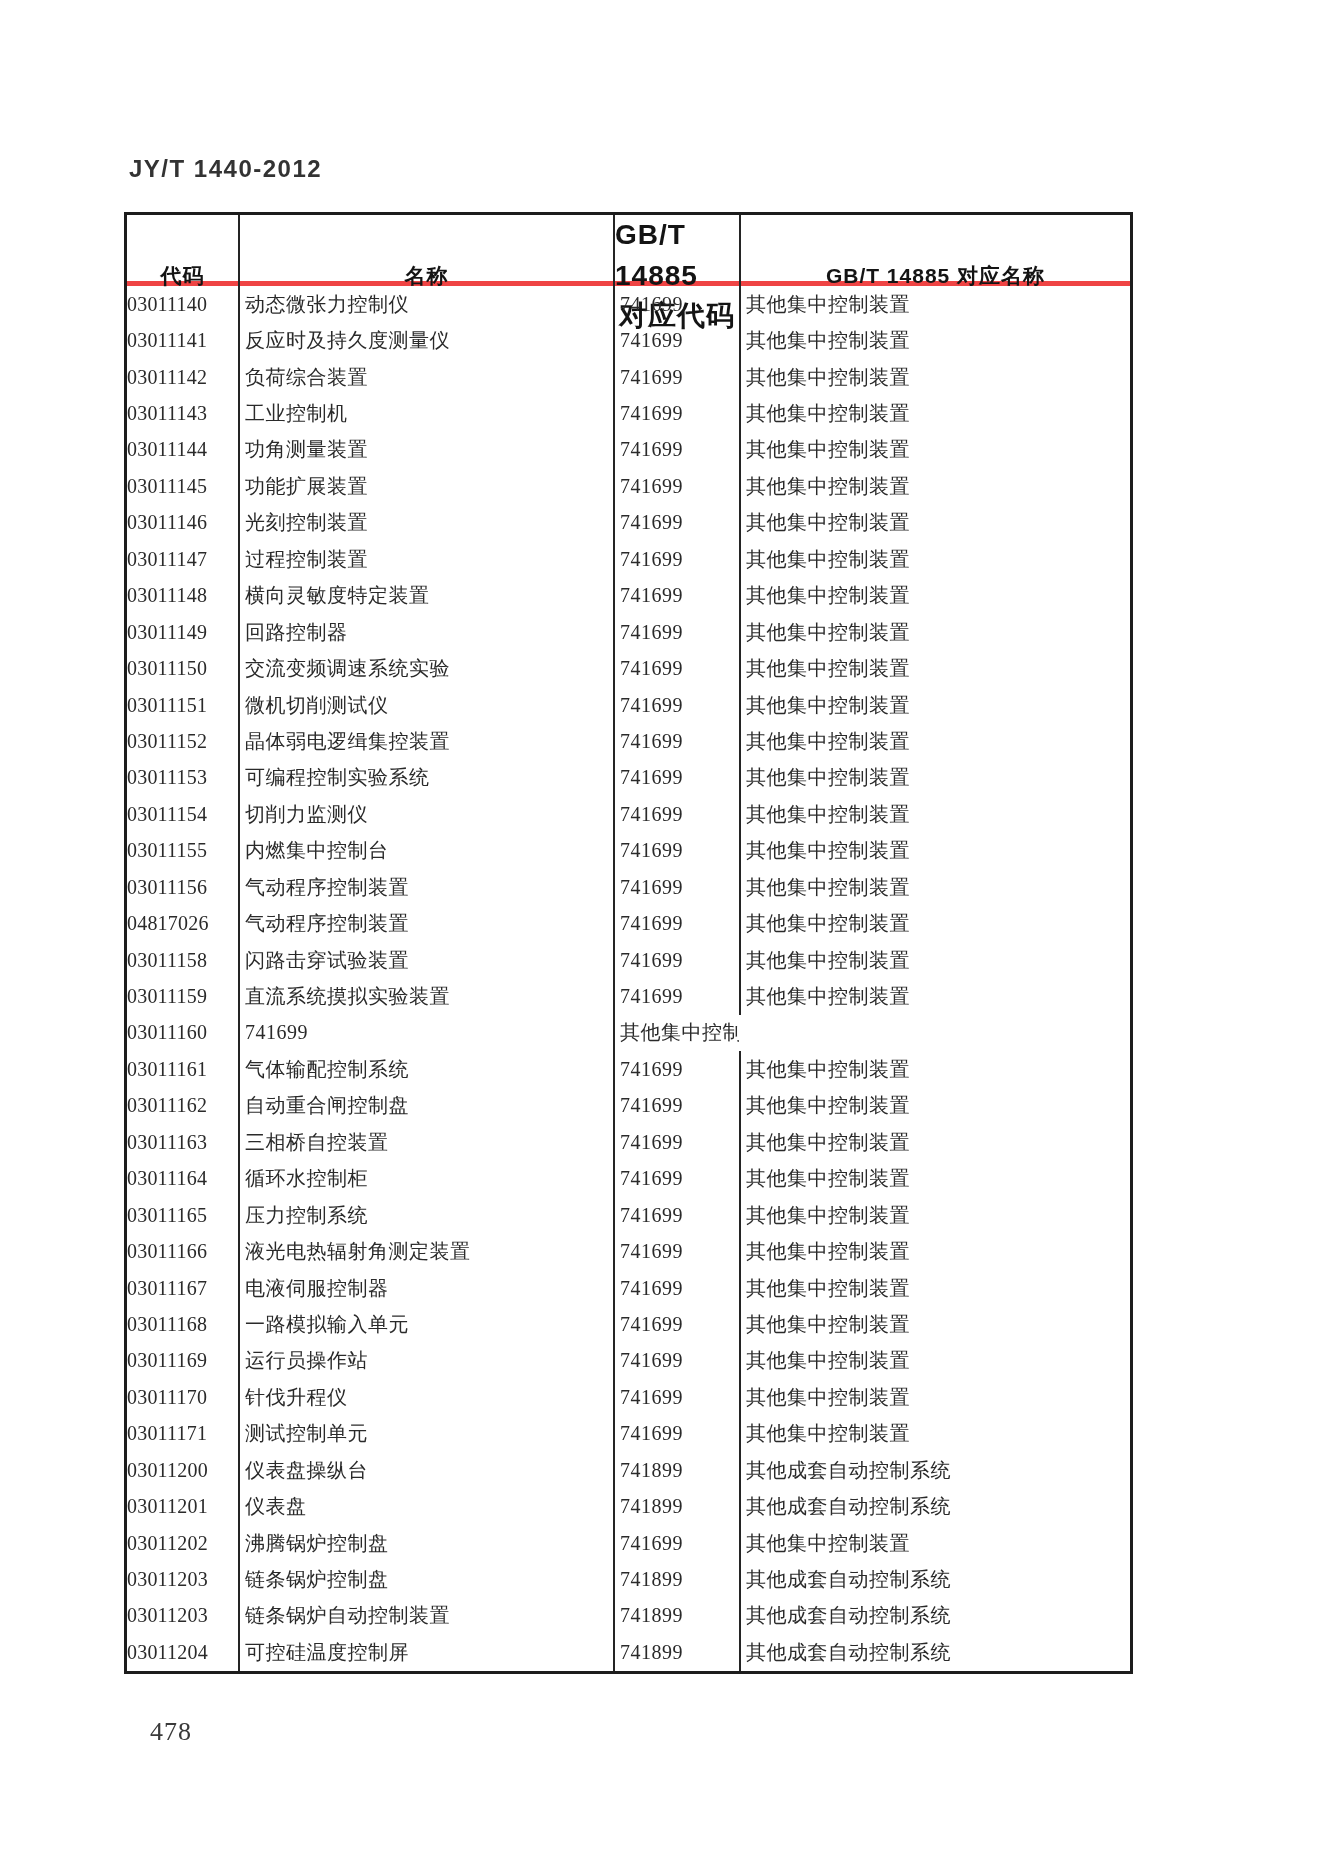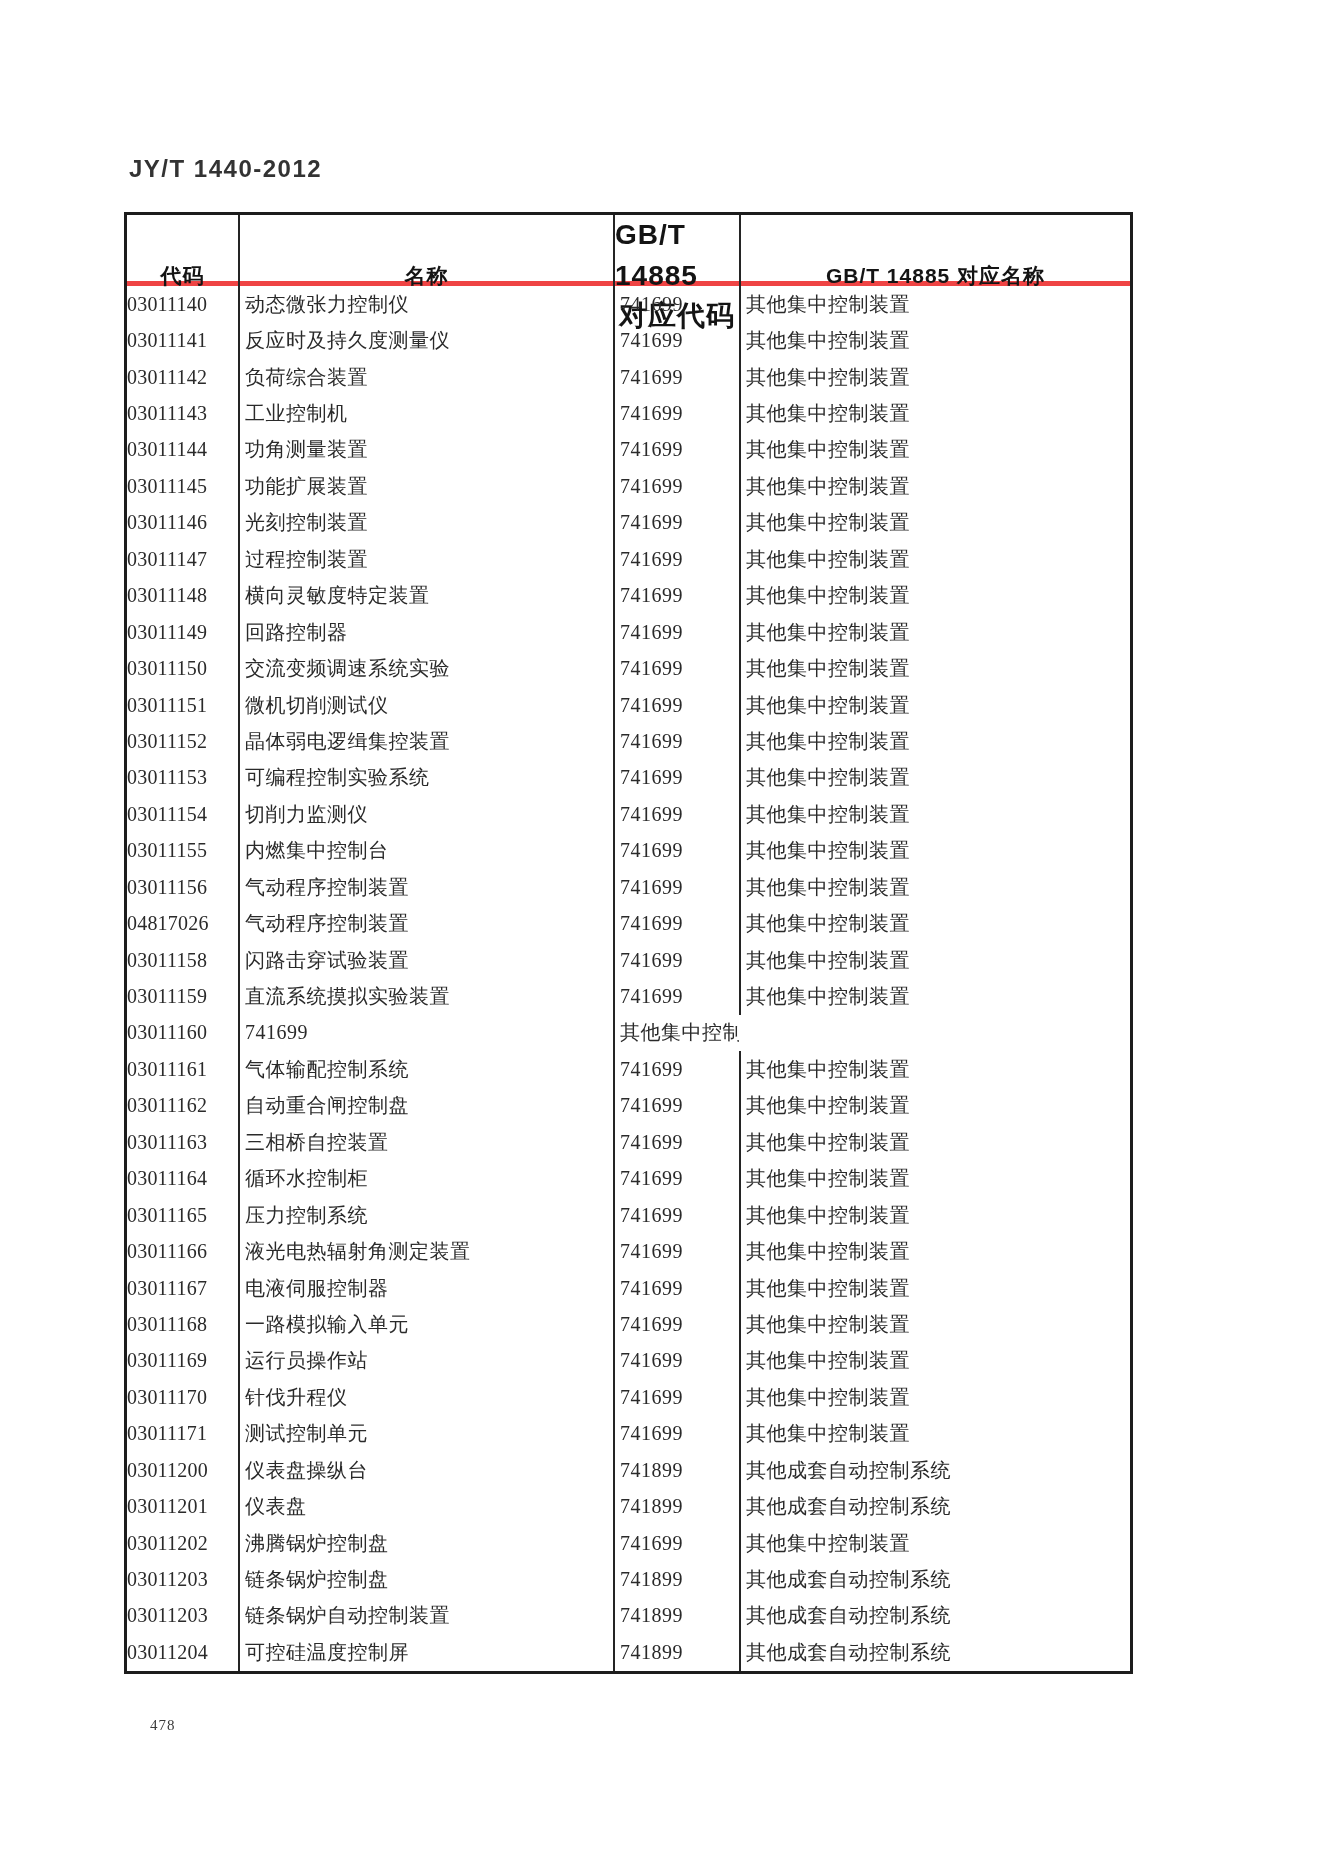--- a/index.html
+++ b/index.html
@@ -79,21 +79,21 @@
   .td.name-cell,
   .td.gbt-code-cell,
   .td.gbt-name-cell {
     border-left: 2px solid #242424;
     padding-left: 5px;
   }
   .page-number {
     position: absolute;
     left: 150px;
     top: 1717px;
-    font-size: 15px;
+    font-size: 26px;
     color: #3a3a3a;
     letter-spacing: 1px;
   }
 </style>
 </head>
 <body>
 
 <div class="doc-title">JY/T 1440-2012</div>
 
 <div class="std-table">

